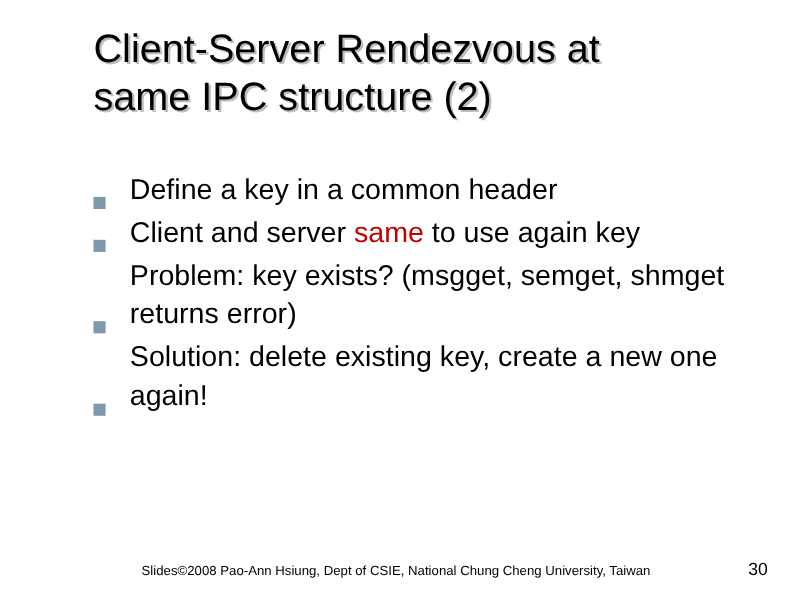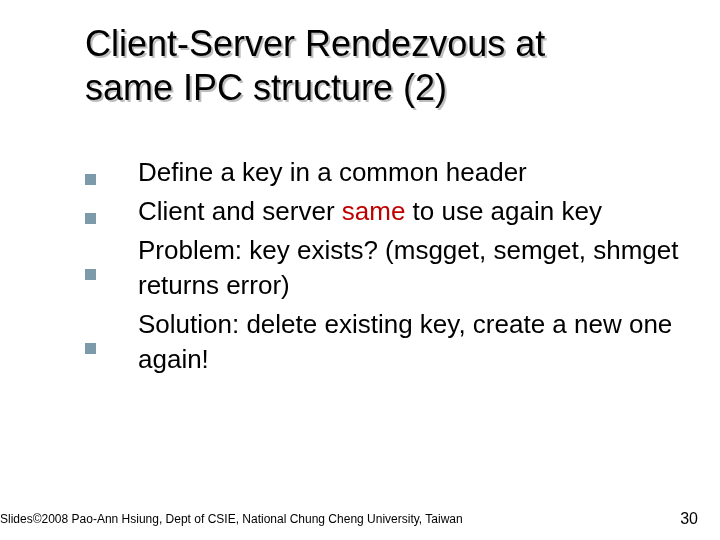--- a/index.html
+++ b/index.html
@@ -41,23 +41,22 @@
     z-index: 2;
   }
   .body {
     position: absolute;
     left: 85px;
     top: 155px;
     width: 595px;
   }
   .item {
     display: flex;
-    align-items: center;
+    align-items: flex-end;
     margin-bottom: 4px;
-    gap: 20px;
   }
   .bullet {
     flex: 0 0 auto;
     width: 11px;
     height: 11px;
     background: #7d9aaa;
     margin-top: 13px;
     margin-right: 22px;
   }
   .text {
@@ -67,20 +66,21 @@
     font-weight: 400;
   }
   .agree {
     color: #c00000;
   }
   .footer {
     position: absolute;
     bottom: 14px;
     left: 0;
     width: 720px;
+    text-align: center;
     font-size: 12px;
     color: #000;
   }
   .pagenum {
     position: absolute;
     right: 22px;
     bottom: 12px;
     font-size: 16px;
     color: #000;
   }

